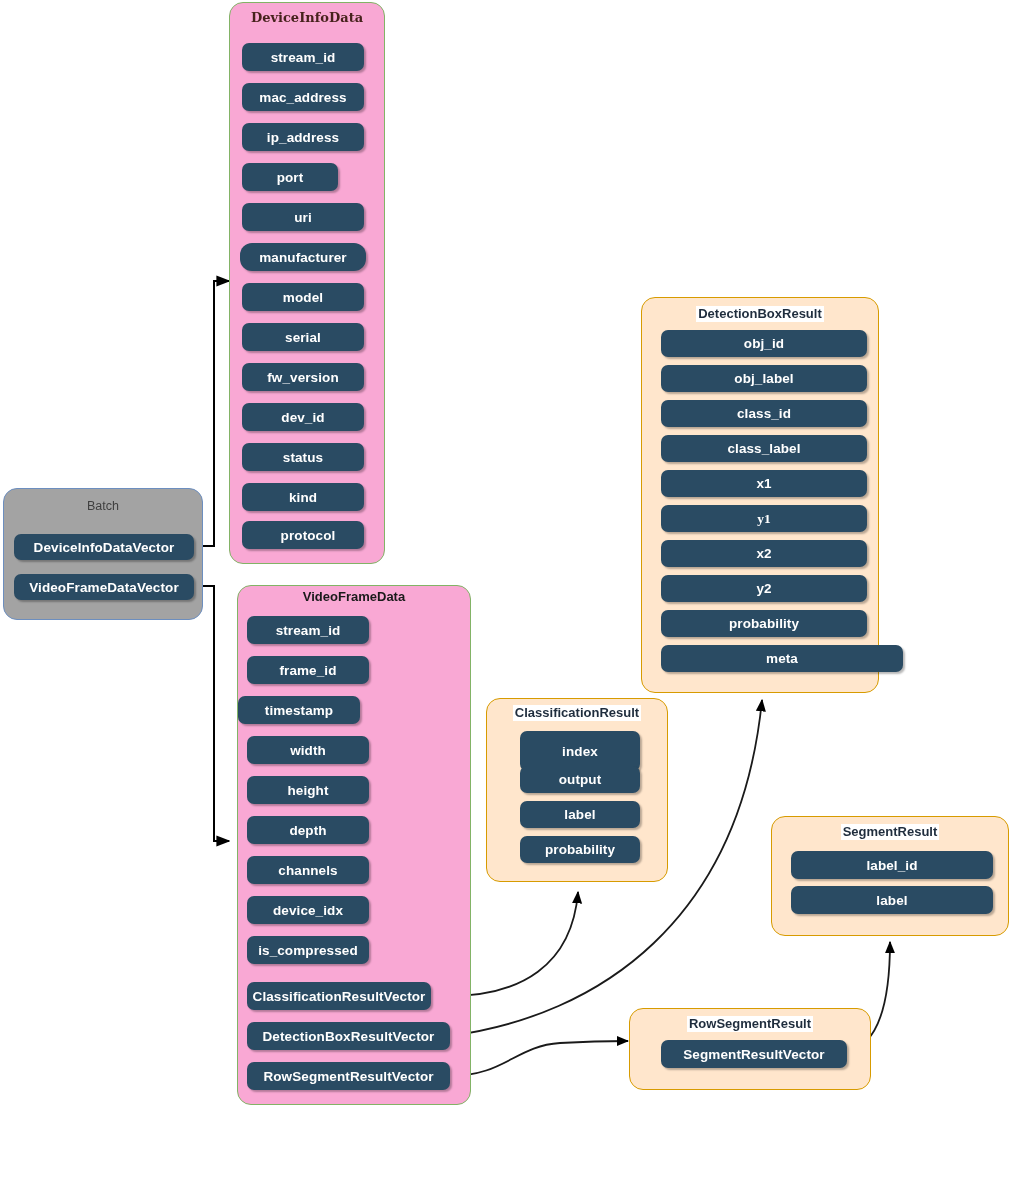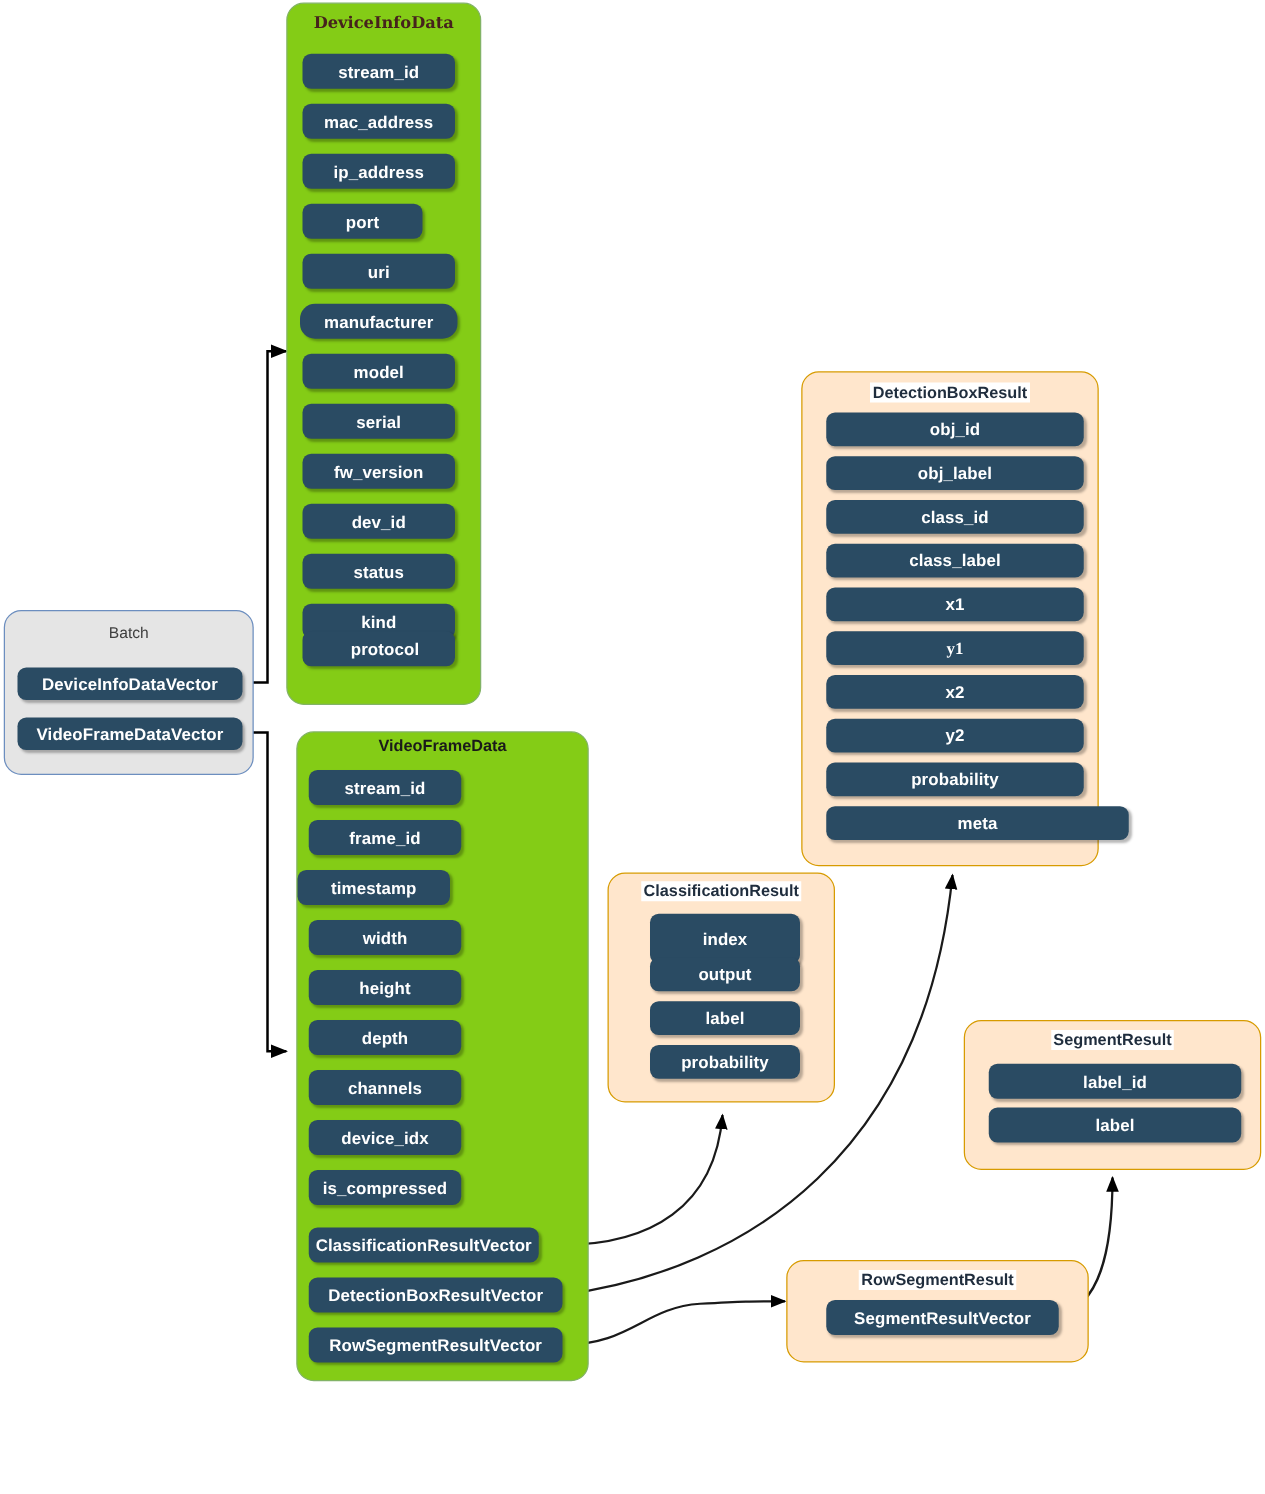--- a/index.html
+++ b/index.html
@@ -25,25 +25,25 @@
 
   
   .group {
     position: absolute;
     box-sizing: border-box;
     border-radius: 14px;
     border-width: 1.5px;
     border-style: solid;
   }
   .group.green {
-    background: #84cc16;
+    background: #f9a8d4;
     border-color: #82b366;
   }
   .group.blue {
-    background: #e5e5e5;
+    background: #a3a3a3;
     border-color: #6c8ebf;
   }
   .group.orange {
     background: #ffe6cc;
     border-color: #d79b00;
   }
 
   .group-title {
     position: absolute;
     left: 0;
@@ -137,21 +137,21 @@
   <div class="field" style="left:12px; top:120px; width:122px; height:28px;">ip_address</div>
   <div class="field" style="left:12px; top:160px; width:96px; height:28px;">port</div>
   <div class="field" style="left:12px; top:200px; width:122px; height:28px;">uri</div>
   <div class="field" style="left:10px; top:240px; width:126px; height:28px;border-radius:12px;">manufacturer</div>
   <div class="field" style="left:12px; top:280px; width:122px; height:28px;">model</div>
   <div class="field" style="left:12px; top:320px; width:122px; height:28px;">serial</div>
   <div class="field" style="left:12px; top:360px; width:122px; height:28px;">fw_version</div>
   <div class="field" style="left:12px; top:400px; width:122px; height:28px;">dev_id</div>
   <div class="field" style="left:12px; top:440px; width:122px; height:28px;">status</div>
   <div class="field" style="left:12px; top:480px; width:122px; height:28px;">kind</div>
-  <div class="field" style="left:12px; top:502px; width:122px; height:28px;padding-left:10px;">protocol</div>
+  <div class="field" style="left:12px; top:518px; width:122px; height:28px;padding-left:10px;">protocol</div>
 </div>
 
 <div class="group green" style="left:237px; top:585px; width:234px; height:520px;">
   <div class="group-title title-dark" style="top:3px;"><span>VideoFrameData</span></div>
 
   <div class="field" style="left:9px; top:30px; width:122px; height:28px;">stream_id</div>
   <div class="field" style="left:9px; top:70px; width:122px; height:28px;">frame_id</div>
   <div class="field" style="left:0; top:110px; width:122px; height:28px;">timestamp</div>
   <div class="field" style="left:9px; top:150px; width:122px; height:28px;">width</div>
   <div class="field" style="left:9px; top:190px; width:122px; height:28px;">height</div>

